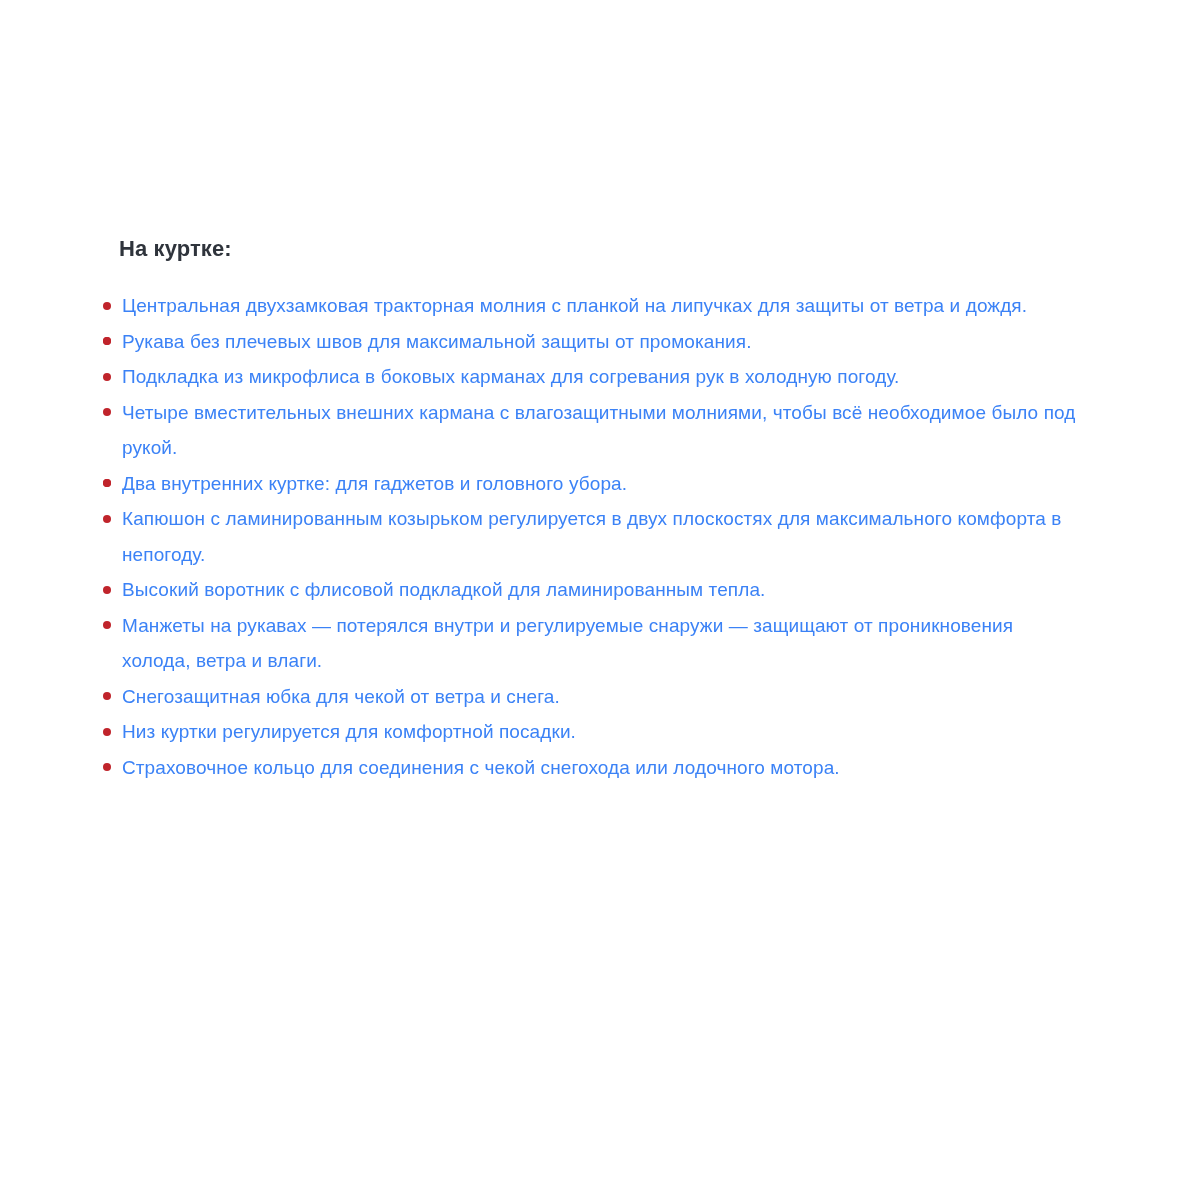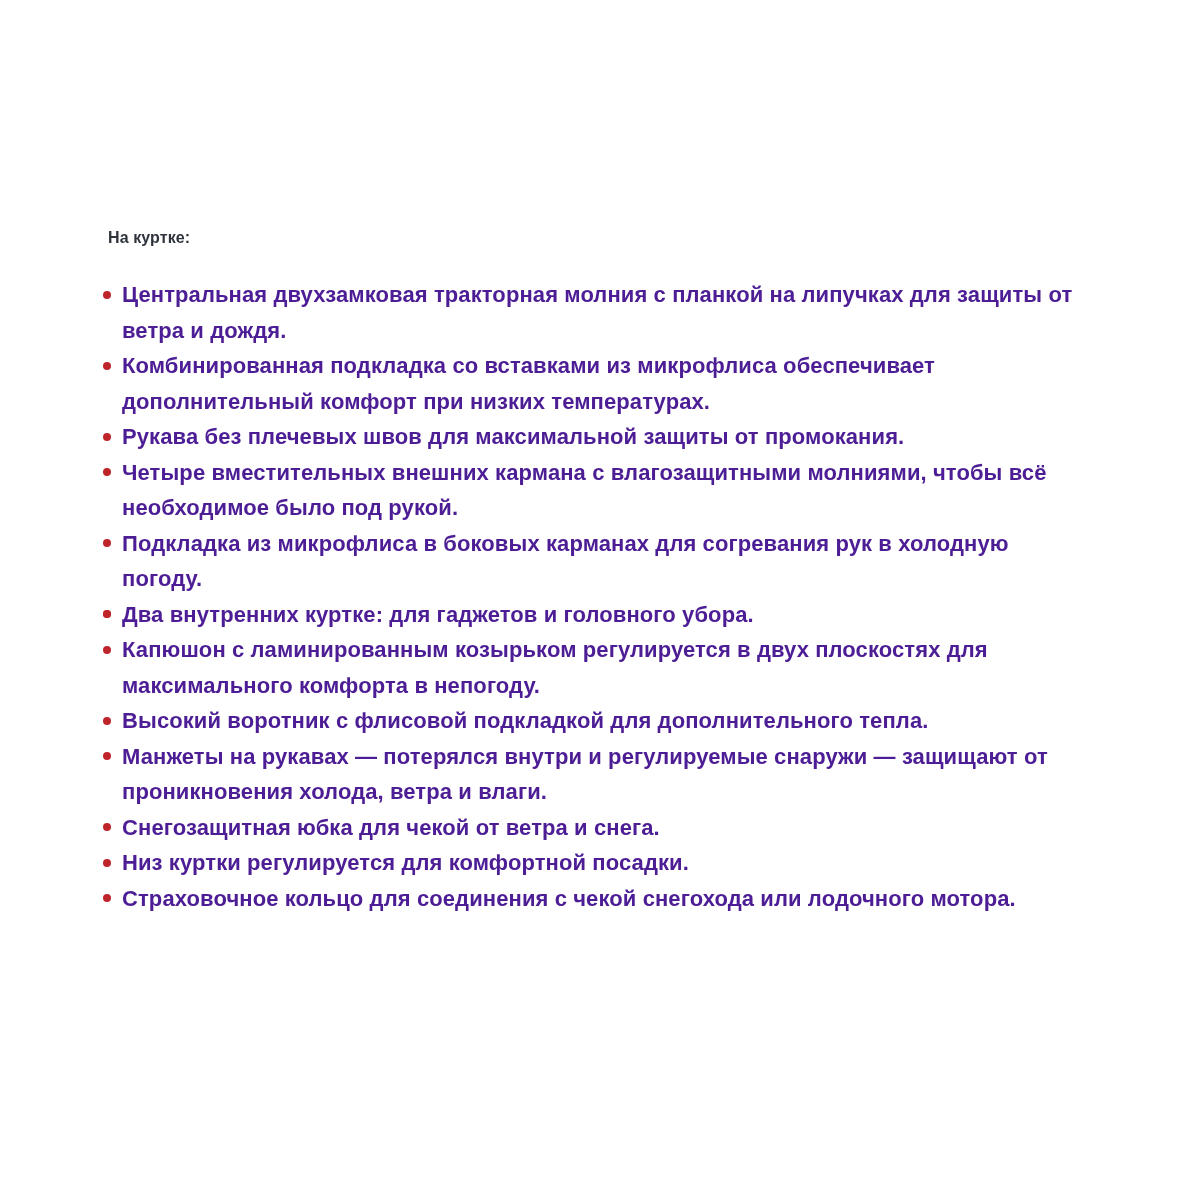--- a/index.html
+++ b/index.html
@@ -15,39 +15,39 @@
     background: #ffffff;
     overflow: hidden;
   }
   .content {
     position: absolute;
     left: 103px;
     top: 220px;
     width: 975px;
   }
   .heading {
-    margin: 5px;
-    font-size: 16px;
+    margin: 16px;
+    font-size: 22px;
     line-height: 26px;
     font-weight: 700;
     color: #2f343c;
     letter-spacing: 0.1px;
   }
   .feature-list {
     list-style: none;
     margin: 26px 0 0 0;
     padding: 0;
   }
   .feature-item {
     position: relative;
     padding-left: 19px;
-    font-size: 22px;
+    font-size: 19px;
     line-height: 35.5px;
-    font-weight: 700;
-    color: #4c1d95;
+    font-weight: 400;
+    color: #3b82f6;
     letter-spacing: 0.1px;
   }
   .bullet-dot {
     position: absolute;
     left: 0;
     top: 13.5px;
     width: 8px;
     height: 8px;
     border-radius: 50%;
     background: #c0242b;
@@ -61,55 +61,54 @@
     <h2 class="heading">На куртке:</h2>
     <ul class="feature-list">
 
         <li class="feature-item">
           <span class="bullet-dot"></span>
           <span>Центральная двухзамковая тракторная молния с планкой на липучках для защиты от ветра и дождя.</span>
         </li>
 
         <li class="feature-item">
           <span class="bullet-dot"></span>
-          <span>Комбинированная подкладка со вставками из микрофлиса обеспечивает дополнительный комфорт при низких температурах.</span>
         </li>
 
         <li class="feature-item">
           <span class="bullet-dot"></span>
           <span>Рукава без плечевых швов для максимальной защиты от промокания.</span>
         </li>
 
         <li class="feature-item">
           <span class="bullet-dot"></span>
-          <span>Четыре вместительных внешних кармана с влагозащитными молниями, чтобы всё необходимое было под рукой.</span>
+          <span>Подкладка из микрофлиса в боковых карманах для согревания рук в холодную погоду.</span>
         </li>
 
         <li class="feature-item">
           <span class="bullet-dot"></span>
-          <span>Подкладка из микрофлиса в боковых карманах для согревания рук в холодную погоду.</span>
+          <span>Четыре вместительных внешних кармана с влагозащитными молниями, чтобы всё необходимое было под рукой.</span>
         </li>
 
         <li class="feature-item">
           <span class="bullet-dot"></span>
         </li>
 
         <li class="feature-item">
           <span class="bullet-dot"></span>
           <span>Два внутренних куртке: для гаджетов и головного убора.</span>
         </li>
 
         <li class="feature-item">
           <span class="bullet-dot"></span>
           <span>Капюшон с ламинированным козырьком регулируется в двух плоскостях для максимального комфорта в непогоду.</span>
         </li>
 
         <li class="feature-item">
           <span class="bullet-dot"></span>
-          <span>Высокий воротник с флисовой подкладкой для дополнительного тепла.</span>
+          <span>Высокий воротник с флисовой подкладкой для ламинированным тепла.</span>
         </li>
 
         <li class="feature-item">
           <span class="bullet-dot"></span>
           <span>Манжеты на рукавах — потерялся внутри и регулируемые снаружи — защищают от проникновения холода, ветра и влаги.</span>
         </li>
 
         <li class="feature-item">
           <span class="bullet-dot"></span>
           <span>Снегозащитная юбка для чекой от ветра и снега.</span>

